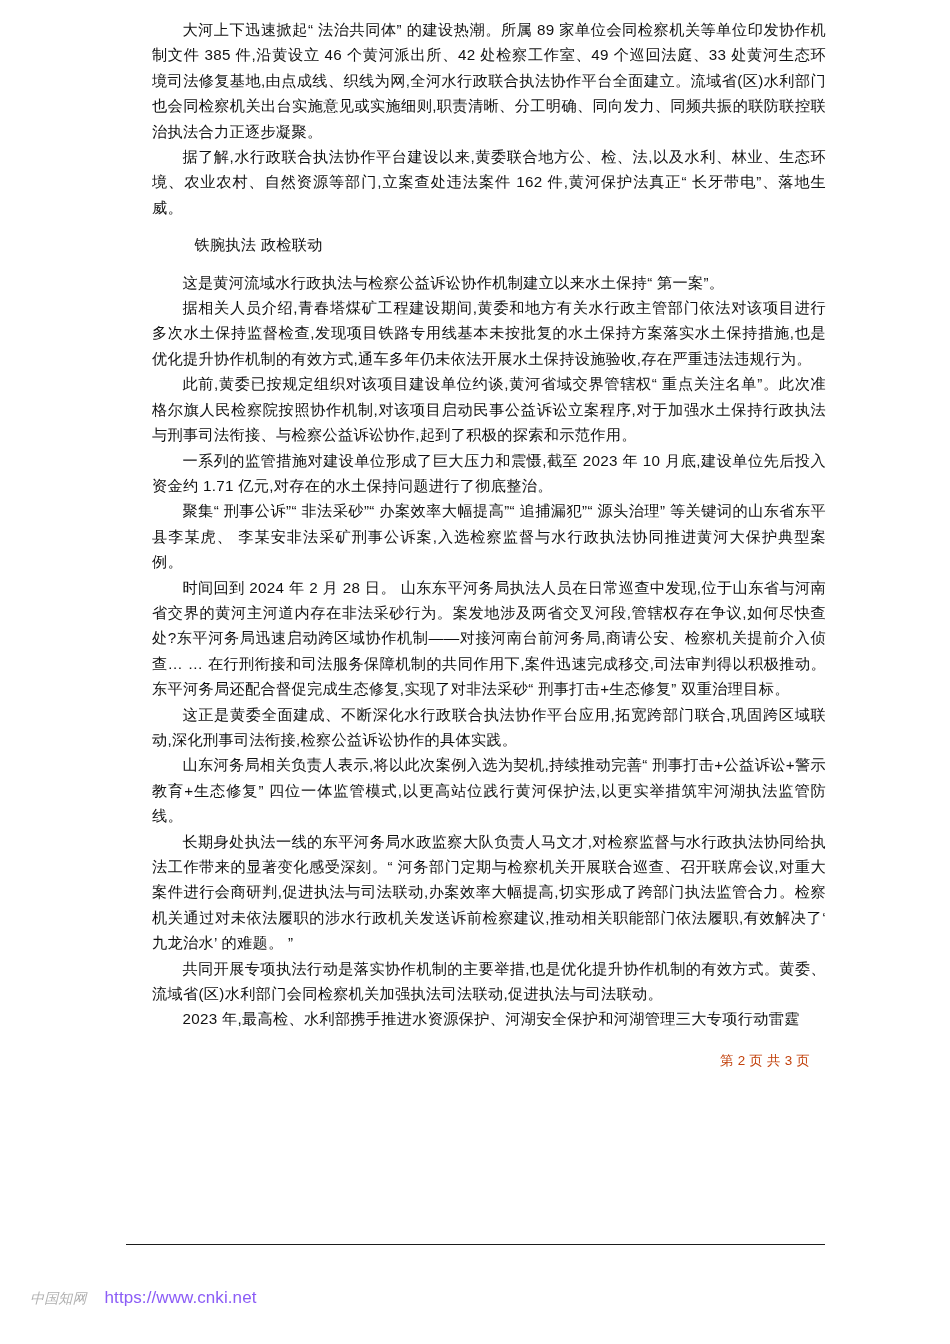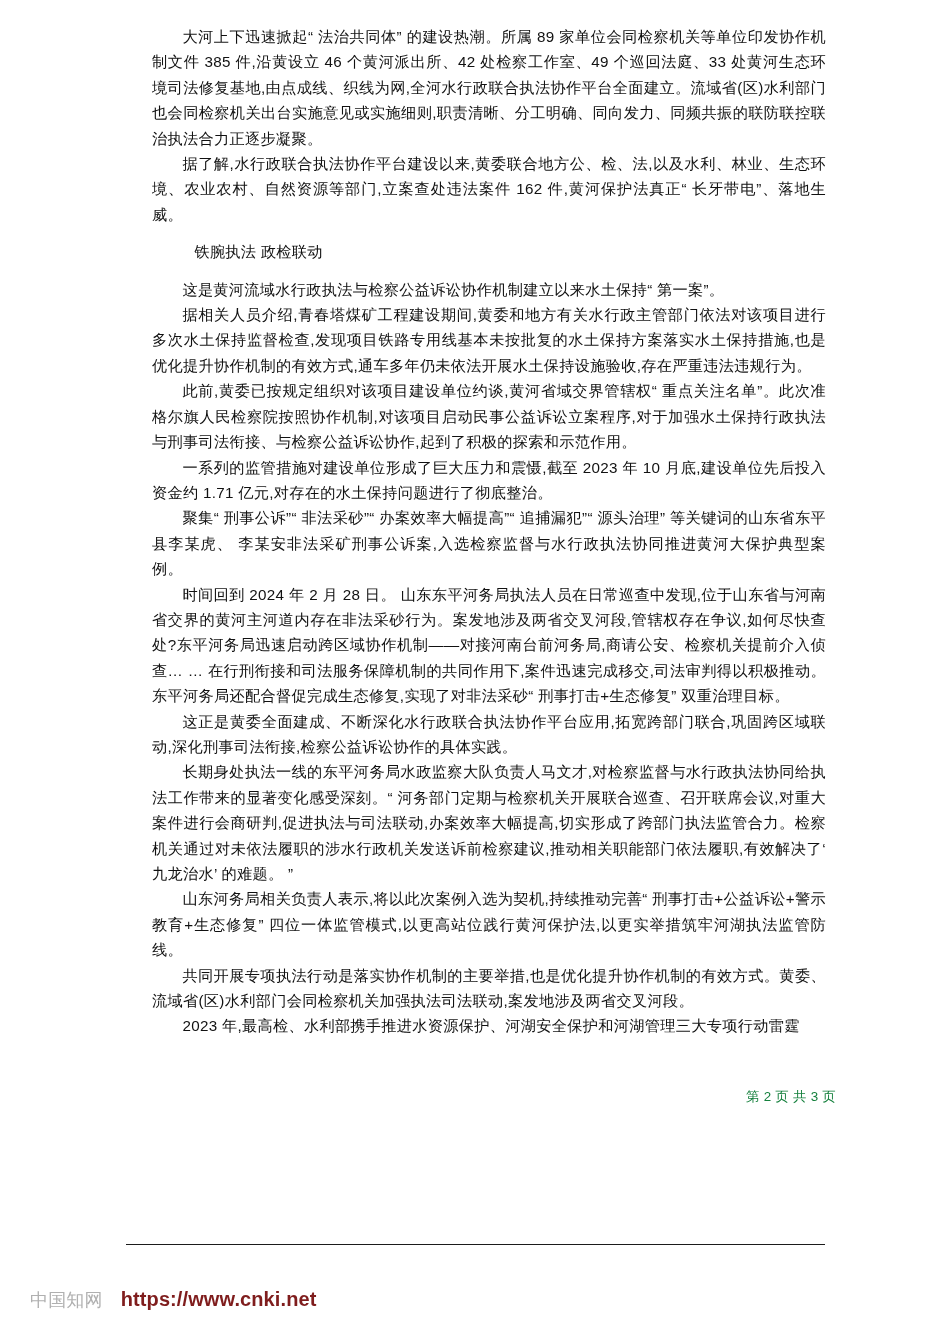--- a/index.html
+++ b/index.html
@@ -24,21 +24,21 @@
     top: 0;
     width: 950px;
     height: 1344px;
     background: #ffffff;
   }
 
   
   #article-body {
     position: absolute;
     left: 152px;
-    top: 24px;
+    top: 17px;
     width: 674px;
   }
 
   .para {
     margin: 0;
     font-size: 15.2px;
     line-height: 25.4px;
     text-align: justify;
     text-justify: inter-character;
     text-indent: 2em;
@@ -53,29 +53,28 @@
     line-height: 25.4px;
     text-indent: 2em;
     letter-spacing: 0.02em;
     color: #111111;
     font-weight: 400;
   }
 
   
   #page-footer {
     position: absolute;
-    left: 162px;
+    left: 136px;
     top: 1052px;
     width: 674px;
     text-align: right;
     font-size: 13.4px;
     line-height: 18px;
-    color: #15803d;
+    color: #c2410c;
     letter-spacing: 0.02em;
-    margin-top: 36px;
   }
 
   
   #bottom-rule {
     position: absolute;
     left: 126px;
     top: 1244px;
     width: 699px;
     height: 0;
     border-top: 1.6px solid #1b1b1b;
@@ -86,50 +85,50 @@
     position: absolute;
     left: 30px;
     top: 1288px;
     display: flex;
     align-items: baseline;
     gap: 18px;
     color: #b3b3b3;
     white-space: nowrap;
   }
   #cnki-watermark .cnki-name {
-    font-size: 18px;
+    font-size: 14px;
     letter-spacing: 0.01em;
     color: #b0b0b0;
+    font-style: italic;
   }
   #cnki-watermark .cnki-url {
-    font-size: 20px;
+    font-size: 17px;
     letter-spacing: 0.005em;
-    color: #7f1d1d;
-    font-weight: bold;
+    color: #8b5cf6;
   }
 </style>
 </head>
 <body>
 
 <div id="page-sheet">
 
   <div id="article-body">
     <p class="para">大河上下迅速掀起“ 法治共同体” 的建设热潮。所属 89 家单位会同检察机关等单位印发协作机制文件 385 件,沿黄设立 46 个黄河派出所、42 处检察工作室、49 个巡回法庭、33 处黄河生态环境司法修复基地,由点成线、织线为网,全河水行政联合执法协作平台全面建立。流域省(区)水利部门也会同检察机关出台实施意见或实施细则,职责清晰、分工明确、同向发力、同频共振的联防联控联治执法合力正逐步凝聚。</p>
     <p class="para">据了解,水行政联合执法协作平台建设以来,黄委联合地方公、检、法,以及水利、林业、生态环境、农业农村、自然资源等部门,立案查处违法案件 162 件,黄河保护法真正“ 长牙带电”、落地生威。</p>
     <p class="subhead">铁腕执法 政检联动</p>
     <p class="para">这是黄河流域水行政执法与检察公益诉讼协作机制建立以来水土保持“ 第一案”。</p>
     <p class="para">据相关人员介绍,青春塔煤矿工程建设期间,黄委和地方有关水行政主管部门依法对该项目进行多次水土保持监督检查,发现项目铁路专用线基本未按批复的水土保持方案落实水土保持措施,也是优化提升协作机制的有效方式,通车多年仍未依法开展水土保持设施验收,存在严重违法违规行为。</p>
     <p class="para">此前,黄委已按规定组织对该项目建设单位约谈,黄河省域交界管辖权“ 重点关注名单”。此次准格尔旗人民检察院按照协作机制,对该项目启动民事公益诉讼立案程序,对于加强水土保持行政执法与刑事司法衔接、与检察公益诉讼协作,起到了积极的探索和示范作用。</p>
     <p class="para">一系列的监管措施对建设单位形成了巨大压力和震慑,截至 2023 年 10 月底,建设单位先后投入资金约 1.71 亿元,对存在的水土保持问题进行了彻底整治。</p>
     <p class="para">聚集“ 刑事公诉”“ 非法采砂”“ 办案效率大幅提高”“ 追捕漏犯”“ 源头治理” 等关键词的山东省东平县李某虎、 李某安非法采矿刑事公诉案,入选检察监督与水行政执法协同推进黄河大保护典型案例。</p>
     <p class="para">时间回到 2024 年 2 月 28 日。 山东东平河务局执法人员在日常巡查中发现,位于山东省与河南省交界的黄河主河道内存在非法采砂行为。案发地涉及两省交叉河段,管辖权存在争议,如何尽快查处?东平河务局迅速启动跨区域协作机制——对接河南台前河务局,商请公安、检察机关提前介入侦查… … 在行刑衔接和司法服务保障机制的共同作用下,案件迅速完成移交,司法审判得以积极推动。东平河务局还配合督促完成生态修复,实现了对非法采砂“ 刑事打击+生态修复” 双重治理目标。</p>
     <p class="para">这正是黄委全面建成、不断深化水行政联合执法协作平台应用,拓宽跨部门联合,巩固跨区域联动,深化刑事司法衔接,检察公益诉讼协作的具体实践。</p>
+    <p class="para">山东河务局相关负责人表示,将以此次案例入选为契机,持续推动完善“ 刑事打击+公益诉讼+警示教育+生态修复” 四位一体监管模式,以更高站位践行黄河保护法,以更实举措筑牢河湖执法监管防线。</p>
     <p class="para">长期身处执法一线的东平河务局水政监察大队负责人马文才,对检察监督与水行政执法协同给执法工作带来的显著变化感受深刻。“ 河务部门定期与检察机关开展联合巡查、召开联席会议,对重大案件进行会商研判,促进执法与司法联动,办案效率大幅提高,切实形成了跨部门执法监管合力。检察机关通过对未依法履职的涉水行政机关发送诉前检察建议,推动相关职能部门依法履职,有效解决了‘ 九龙治水’ 的难题。 ”</p>
-    <p class="para">山东河务局相关负责人表示,将以此次案例入选为契机,持续推动完善“ 刑事打击+公益诉讼+警示教育+生态修复” 四位一体监管模式,以更高站位践行黄河保护法,以更实举措筑牢河湖执法监管防线。</p>
-    <p class="para">共同开展专项执法行动是落实协作机制的主要举措,也是优化提升协作机制的有效方式。黄委、流域省(区)水利部门会同检察机关加强执法司法联动,案发地涉及两省交叉河段。</p>
+    <p class="para">共同开展专项执法行动是落实协作机制的主要举措,也是优化提升协作机制的有效方式。黄委、流域省(区)水利部门会同检察机关加强执法司法联动,促进执法与司法联动。</p>
     <p class="para">2023 年,最高检、水利部携手推进水资源保护、河湖安全保护和河湖管理三大专项行动雷霆</p>
   </div>
 
   <div id="page-footer">第 2 页  共 3 页</div>
 
   <div id="bottom-rule"></div>
 
   <div id="cnki-watermark">
     <span class="cnki-name">中国知网</span>
     <span class="cnki-url">https://www.cnki.net</span>

